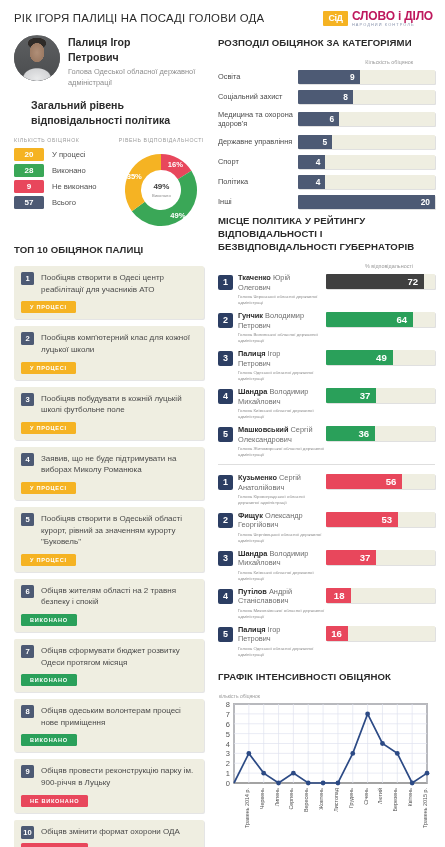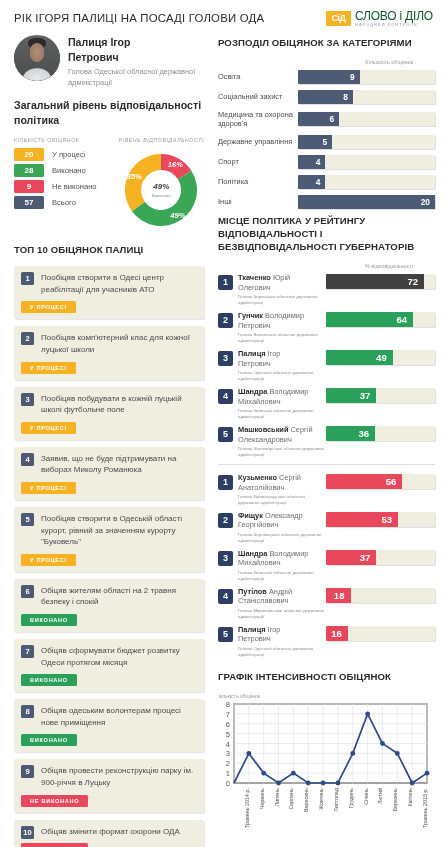--- a/index.html
+++ b/index.html
@@ -19,21 +19,21 @@
     font-size:11.4px; font-weight:normal; letter-spacing:.2px;
     color:#2b2b2b; text-transform:uppercase; flex:1; white-space:nowrap;
   }
   .logo { display:flex; align-items:center; gap:4px; }
   .logo-mark {
     width:25px; height:15px; background:#f5b323; position:relative; border-radius:1px;
     display:flex; align-items:center; justify-content:center;
   }
   .logo-mark span{ font-size:9px; font-weight:bold; color:#ffffff; letter-spacing:-.5px;}
   .logo-text { line-height:1; }
-  .logo-text .l1 { font-size:12px; font-weight:normal; color:#14532d; letter-spacing:-.2px; }
+  .logo-text .l1 { font-size:12px; font-weight:bold; color:#be185d; letter-spacing:-.2px; }
   .logo-text .l2 { font-size:3.9px; color:#8893ac; letter-spacing:1.1px; margin-top:1px; }
 
   
   .cols { display:flex; }
   .col-left { width:214px; padding:0 10px 0 14px; }
   .col-right { width:231px; padding:0 10px 0 4px; }
 
   
   .person { display:flex; gap:8px; margin-top:4px; }
   .avatar {
@@ -47,38 +47,38 @@
       radial-gradient(ellipse 10px 13px at 50% 36%, #b08f78 0%, #9c7a63 72%, rgba(156,122,99,0) 75%),
       radial-gradient(ellipse 13px 8px at 50% 16%, #2e2a27 0%, #2e2a27 68%, rgba(46,42,39,0) 72%),
       radial-gradient(ellipse 22px 16px at 50% 92%, #e8e9ea 0%, #d3d4d6 60%, rgba(211,212,214,0) 66%),
       radial-gradient(ellipse 6px 17px at 50% 96%, #2b2f36 0%, #2b2f36 70%, rgba(43,47,54,0) 74%),
       linear-gradient(#5d5f61,#4a4c4e);
   }
   .p-name { font-size:10.6px; font-weight:bold; color:#2b2b2b; line-height:1.38; }
   .p-role { font-size:7.4px; color:#8e8e8e; line-height:1.45; margin-top:3px; }
 
   .sec-title-b {
-    font-size:10.6px; font-weight:bold; color:#2b2b2b; line-height:1.45; margin-top:9px;
+    font-size:10.6px; font-weight:bold; color:#2b2b2b; line-height:1.45; margin-top:9px;margin-left:17px;
   }
 
   
   .stats { display:flex; margin-top:9px; gap:6px; }
   .legend { width:105px; }
   .mini-head {
     font-size:5.2px; color:#9a9a9a; letter-spacing:.6px; text-transform:uppercase;
     margin-bottom:5px; white-space:nowrap;
   }
   .lg-row { display:flex; align-items:center; margin-bottom:3px; }
   .lg-chip {
     width:30px; height:13px; border-radius:1.5px; color:#fff; font-size:8px; font-weight:bold;
     display:flex; align-items:center; justify-content:center;
   }
   .lg-lab { font-size:7.6px; color:#4e4e4e; margin-left:8px; }
 
-  .donut-wrap { flex:1;font-style:italic; }
+  .donut-wrap { flex:1; }
   .donut { position:relative; width:84px; height:84px; margin:0 auto; }
   .donut svg { display:block; }
   .donut-center {
     position:absolute; left:50%; top:50%; transform:translate(-50%,-50%);
     width:36px;height:36px;border-radius:50%;background:#fff;
     display:flex;flex-direction:column;align-items:center;justify-content:center;
   }
   .donut-center .v { font-size:8px; font-weight:bold; color:#3d3d3d; line-height:1;}
   .donut-center .t { font-size:4.2px; color:#8e8e8e; margin-top:1.5px; }
   .dpct { font-size:7.6px; font-weight:bold; fill:#ffffff; }

